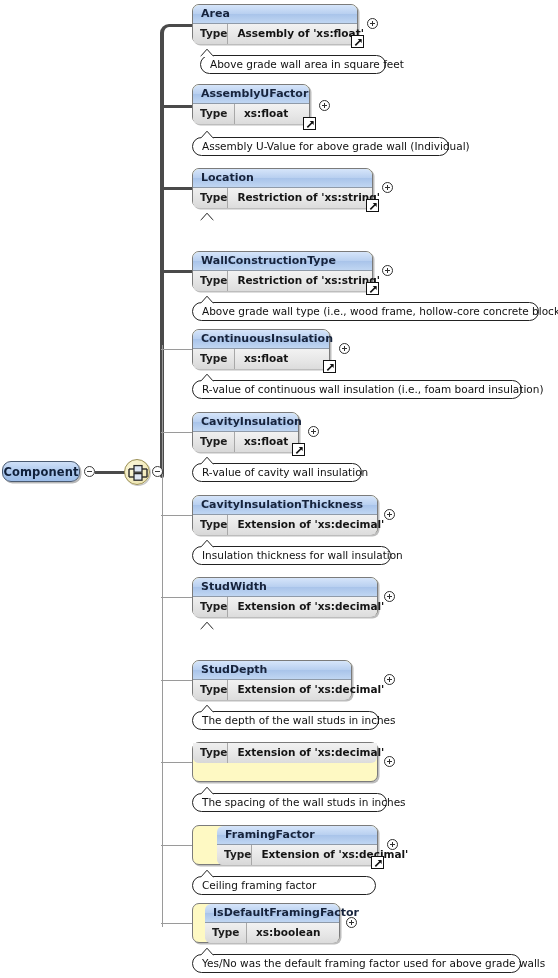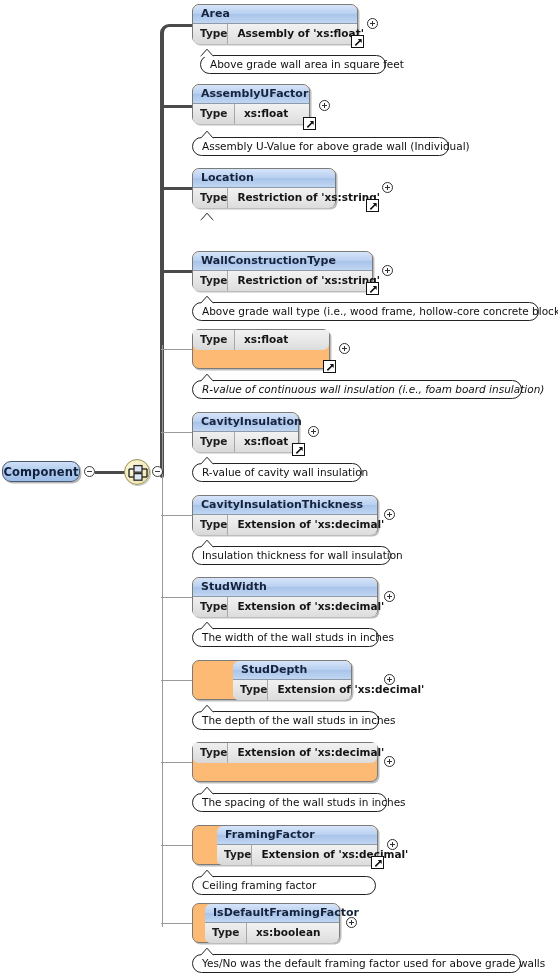--- a/index.html
+++ b/index.html
@@ -123,21 +123,21 @@
     box-sizing: border-box;
   }
   .seq-icon svg { position:absolute; left:0; top:0; }
 
   
   .elem-box {
     position: absolute;
     box-sizing: border-box;
     border: 1px solid #7b7b7b;
     border-radius: 7px;
-    background: #fdba74;
+    background: #fef9c3;
     box-shadow: 1.5px 1.5px 0 rgba(0,0,0,0.26);
     overflow: visible;
   }
   .elem-title {
     box-sizing: border-box;
     height: 19px;
     line-height: 18px;
     padding-left: 8px;
     font-size: 11px;
     font-weight: bold;
@@ -277,21 +277,21 @@
     </div>
     <div class="plus-marker" style="left: 319px; top: 100px;"></div>
     <div class="anno" style="left: 192px; top: 137px; width: 257px;">Assembly U-Value for above grade wall (Individual)</div>
     <div class="anno-tail" style="left: 200px; top: 130px;">
       <svg width="15" height="9" viewBox="0 0 15 9">
         <path d="M0.5 8.5 L7 1.2 L13.5 8.5" fill="#ffffff" stroke="#222" stroke-width="1"></path>
         <path d="M0.5 8.6 L13.5 8.6" stroke="#ffffff" stroke-width="1.6"></path>
       </svg>
     </div>
     <div class="hline-thick" style="left: 160px; top: 187px; width: 32px;"></div>
-    <div class="elem-box" style="left: 192px; top: 168px; width: 144px; height: 40px;">
+    <div class="elem-box" style="left: 192px; top: 168px; width: 181px; height: 40px;">
       <div class="elem-title">Location</div>
       <div class="elem-typerow">
         <div class="type-label">Type</div>
         <div class="type-value">Restriction of 'xs:string'</div>
       </div>
     </div>
     <div class="goto-badge" style="left: 366px; top: 199px;">
       <svg width="13" height="13" viewBox="0 0 13 13">
         <path d="M3.3 9.4 L9.0 3.7" stroke="#111" stroke-width="1.6"></path>
         <path d="M9.6 3.0 L9.7 7.0 L5.7 2.9 Z" fill="#111"></path>
@@ -321,33 +321,34 @@
     <div class="plus-marker" style="left: 382px; top: 265px;"></div>
     <div class="anno" style="left: 192px; top: 302px; width: 347px;">Above grade wall type (i.e., wood frame, hollow-core concrete block)</div>
     <div class="anno-tail" style="left: 200px; top: 295px;">
       <svg width="15" height="9" viewBox="0 0 15 9">
         <path d="M0.5 8.5 L7 1.2 L13.5 8.5" fill="#ffffff" stroke="#222" stroke-width="1"></path>
         <path d="M0.5 8.6 L13.5 8.6" stroke="#ffffff" stroke-width="1.6"></path>
       </svg>
     </div>
     <div class="hline-thin" style="left: 161px; top: 349px; width: 32px;"></div>
     <div class="elem-box" style="left: 192px; top: 329px; width: 138px; height: 40px;">
+      <div class="elem-title">ContinuousInsulation</div>
       <div class="elem-typerow">
         <div class="type-label">Type</div>
         <div class="type-value">xs:float</div>
       </div>
     </div>
     <div class="goto-badge" style="left: 323px; top: 360px;">
       <svg width="13" height="13" viewBox="0 0 13 13">
         <path d="M3.3 9.4 L9.0 3.7" stroke="#111" stroke-width="1.6"></path>
         <path d="M9.6 3.0 L9.7 7.0 L5.7 2.9 Z" fill="#111"></path>
       </svg>
     </div>
     <div class="plus-marker" style="left: 339px; top: 343px;"></div>
-    <div class="anno" style="left: 192px; top: 380px; width: 330px; font-style: italic;">R-value of continuous wall insulation (i.e., foam board insulation)</div>
+    <div class="anno" style="left: 192px; top: 380px; width: 330px;">R-value of continuous wall insulation (i.e., foam board insulation)</div>
     <div class="anno-tail" style="left: 200px; top: 373px;">
       <svg width="15" height="9" viewBox="0 0 15 9">
         <path d="M0.5 8.5 L7 1.2 L13.5 8.5" fill="#ffffff" stroke="#222" stroke-width="1"></path>
         <path d="M0.5 8.6 L13.5 8.6" stroke="#ffffff" stroke-width="1.6"></path>
       </svg>
     </div>
     <div class="hline-thin" style="left: 161px; top: 432px; width: 32px;"></div>
     <div class="elem-box" style="left: 192px; top: 412px; width: 107px; height: 40px;">
       <div class="elem-title">CavityInsulation</div>
       <div class="elem-typerow">
@@ -387,29 +388,28 @@
     </div>
     <div class="hline-thin" style="left: 161px; top: 597px; width: 32px;"></div>
     <div class="elem-box" style="left: 192px; top: 577px; width: 186px; height: 40px;">
       <div class="elem-title">StudWidth</div>
       <div class="elem-typerow">
         <div class="type-label">Type</div>
         <div class="type-value">Extension of 'xs:decimal'</div>
       </div>
     </div>
     <div class="plus-marker" style="left: 384px; top: 591px;"></div>
-    <div class="anno" style="left: 192px; top: 628px; width: 187px;">The width of the wall studs in inches</div>
     <div class="anno-tail" style="left: 200px; top: 621px;">
       <svg width="15" height="9" viewBox="0 0 15 9">
         <path d="M0.5 8.5 L7 1.2 L13.5 8.5" fill="#ffffff" stroke="#222" stroke-width="1"></path>
         <path d="M0.5 8.6 L13.5 8.6" stroke="#ffffff" stroke-width="1.6"></path>
       </svg>
     </div>
     <div class="hline-thin" style="left: 161px; top: 680px; width: 32px;"></div>
-    <div class="elem-box" style="left: 192px; top: 660px; width: 160px; height: 40px; padding-left: 40px;">
+    <div class="elem-box" style="left: 192px; top: 660px; width: 160px; height: 40px;">
       <div class="elem-title">StudDepth</div>
       <div class="elem-typerow">
         <div class="type-label">Type</div>
         <div class="type-value">Extension of 'xs:decimal'</div>
       </div>
     </div>
     <div class="plus-marker" style="left: 384px; top: 674px;"></div>
     <div class="anno" style="left: 192px; top: 711px; width: 187px;">The depth of the wall studs in inches</div>
     <div class="anno-tail" style="left: 200px; top: 704px;">
       <svg width="15" height="9" viewBox="0 0 15 9">

